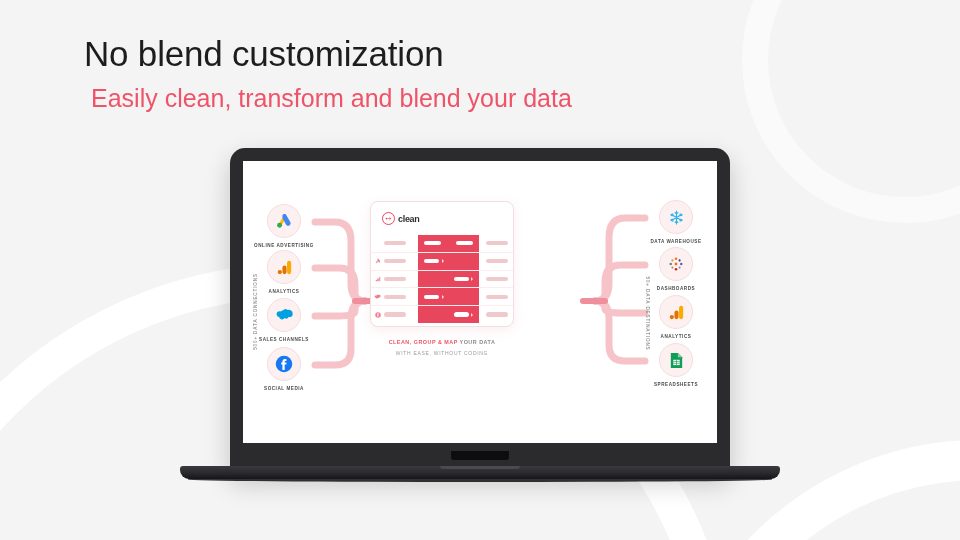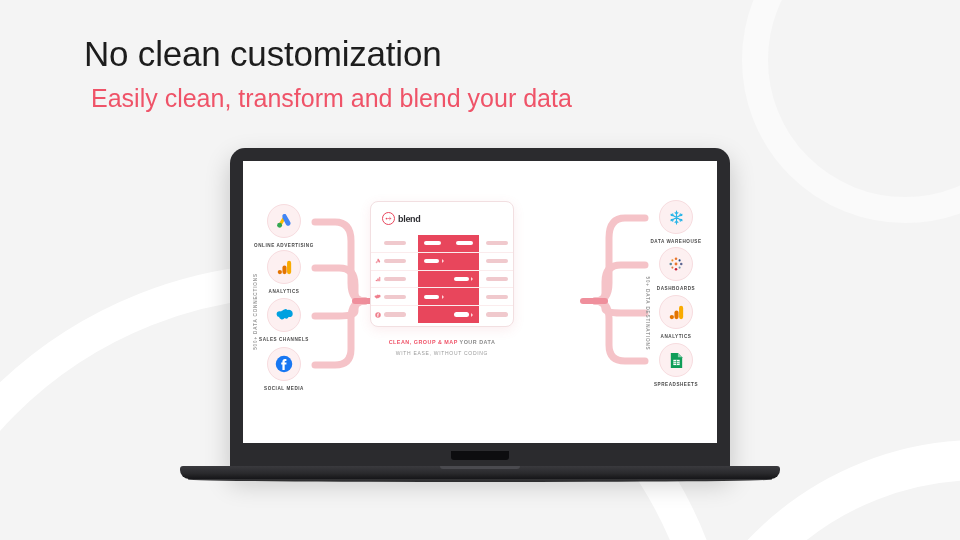--- a/index.html
+++ b/index.html
@@ -180,21 +180,21 @@
 </head>
 <body>
 
 <svg id="bg-decor" viewBox="0 0 960 540">
   <circle cx="300" cy="700" r="420" fill="none" stroke="#ffffff" stroke-width="34"></circle>
   <circle cx="980" cy="760" r="300" fill="none" stroke="#ffffff" stroke-width="40"></circle>
   <circle cx="905" cy="60" r="150" fill="none" stroke="#fafafa" stroke-width="26"></circle>
 </svg>
 
 <div id="heading-block">
-  <h1 id="page-title">No clean customization</h1>
+  <h1 id="page-title">No blend customization</h1>
   <div id="page-subtitle">Easily clean, transform and blend your data</div>
 </div>
 
 <div id="laptop">
   <div id="laptop-lid">
     <div id="laptop-screen">
 
       <div id="diagram">
 
         <svg id="diagram-svg" width="474" height="282" viewBox="0 0 474 282">
@@ -258,21 +258,21 @@
         </div>
 
         <div id="funnel-card">
           <div id="funnel-logo">
             <div id="funnel-logo-mark">
               <svg width="7" height="7" viewBox="0 0 12 12">
                 <circle cx="2.6" cy="6" r="1.5" fill="#e8465c"></circle>
                 <path d="M5 6 h5 M7.8 3.9 L10 6 7.8 8.1" stroke="#e8465c" stroke-width="1.1" fill="none" stroke-linecap="round" stroke-linejoin="round"></path>
               </svg>
             </div>
-            <span id="funnel-logo-text">blend</span>
+            <span id="funnel-logo-text">clean</span>
           </div>
 
           <div id="funnel-grid">
 
             <div class="grid-row">
               <div class="left-cell">
                 <div class="row-icon"></div>
                 <div class="pill pill-left"></div>
               </div>
               <div class="center-cell">

